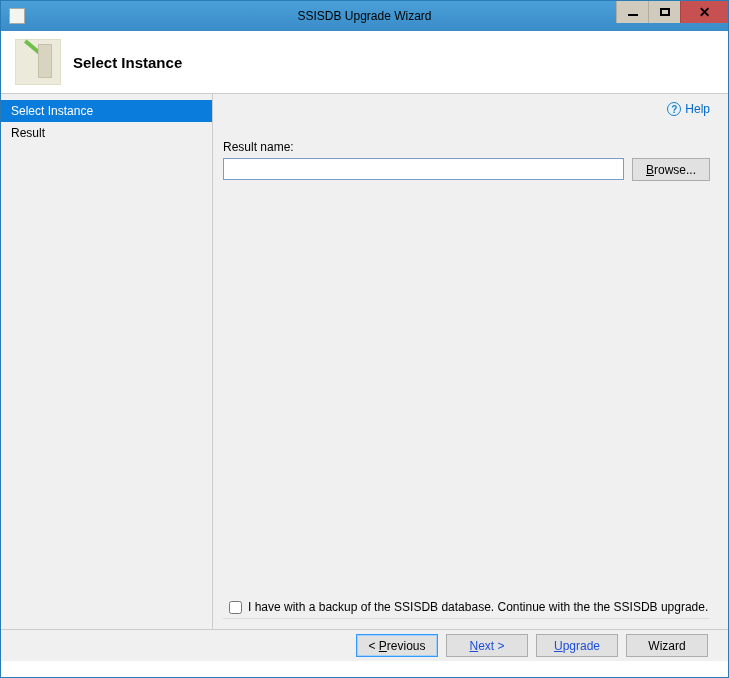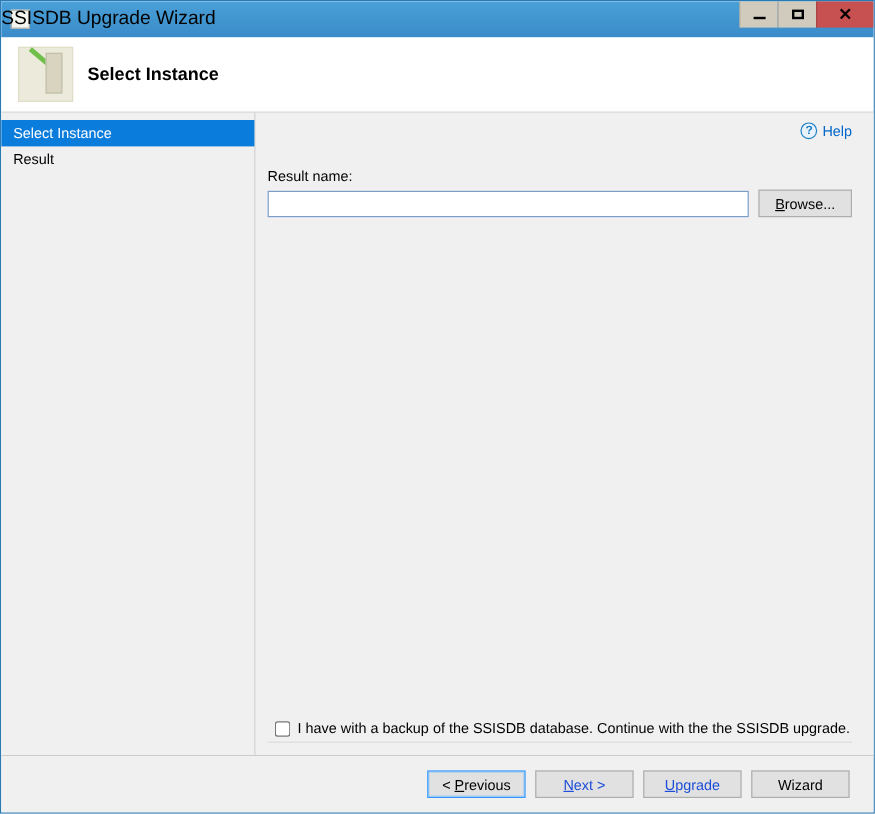--- a/index.html
+++ b/index.html
@@ -22,22 +22,22 @@
     }
     .titlebar-icon {
       width: 16px; height: 16px;
       margin-left: 8px;
       background: #f5f5f0;
       border: 1px solid #aaa;
     }
     .titlebar-title {
       position: absolute;
       left: 0; right: 0;
-      text-align: left;
-      font-size: 16px;
+      text-align: center;
+      font-size: 12px;
       pointer-events: none;
     }
     .win-controls {
       position: absolute;
       right: 0; top: 0;
       display: flex;
       height: 22px;
     }
     .win-btn {
       width: 32px; height: 22px;
@@ -142,21 +142,20 @@
       background: #e8f2fb;
       font-weight: bold;
     }
     .form-area {
       margin-top: 38px;
       font-size: 12px;
       color: #000;
     }
     .field-row {
       display: flex;
-      align-items: center;
       gap: 8px;
       margin-top: 4px;
     }
     .text-input {
       flex: 1;
       height: 22px;
       border: 1px solid #7a9cc6;
       background: #fff;
       padding: 2px 4px;
       font-family: inherit;
@@ -185,21 +184,21 @@
       gap: 6px;
       border-bottom: 1px solid #ddd;
       font-size: 12px;
       color: #000;
     }
     .checkbox-row input[type=checkbox] {
       width: 13px; height: 13px;
     }
 
     .footer-bar {
-      height: 48px;
+      height: 32px;
       background: #f0f0f0;
       border-top: 1px solid #ccc;
       display: flex;
       align-items: center;
       justify-content: flex-end;
       gap: 8px;
       padding-right: 20px;
     }
     .footer-bar .btn { min-width: 82px; }
     .footer-bar .btn.focused {

